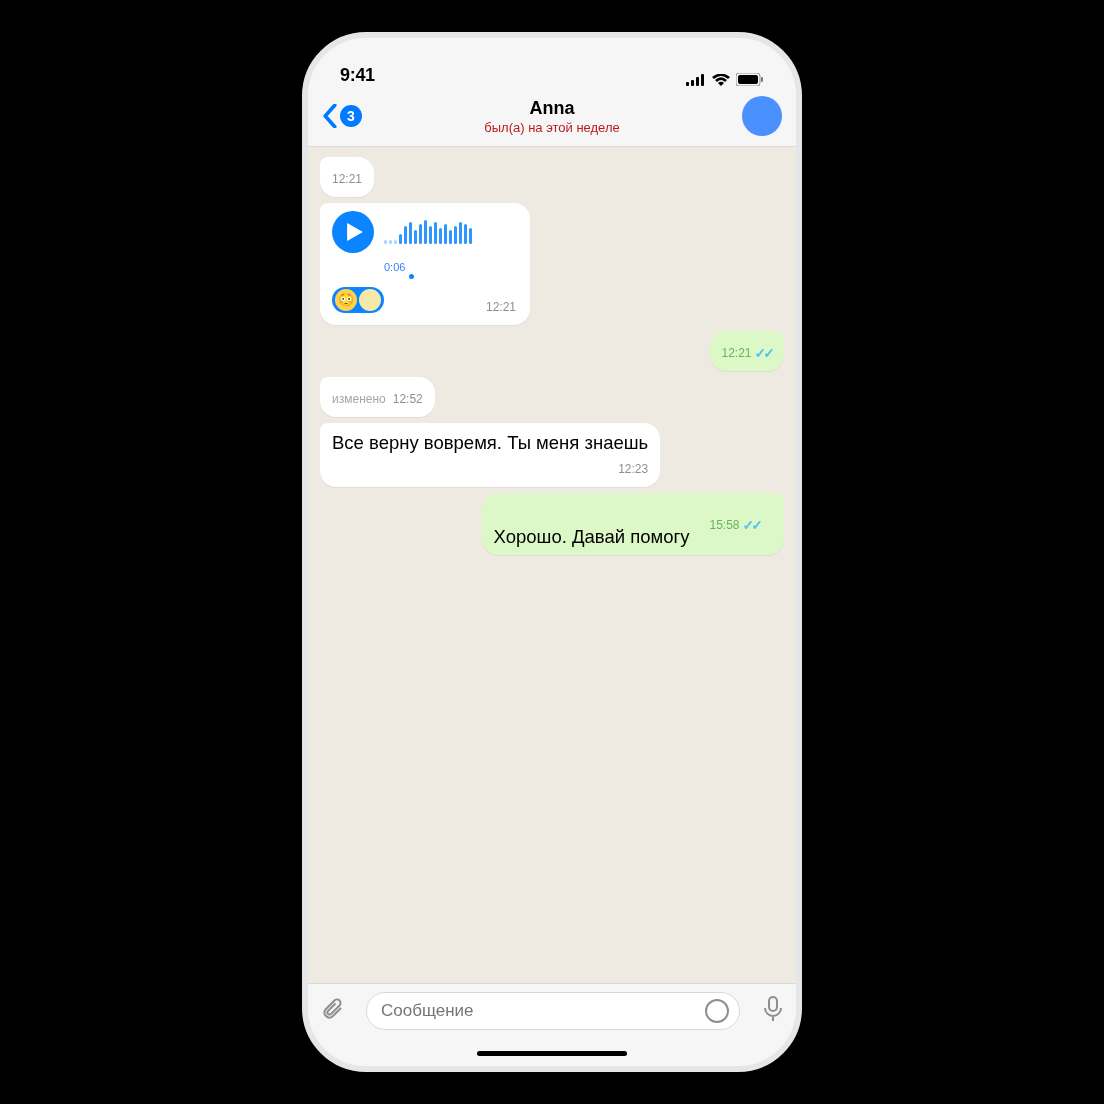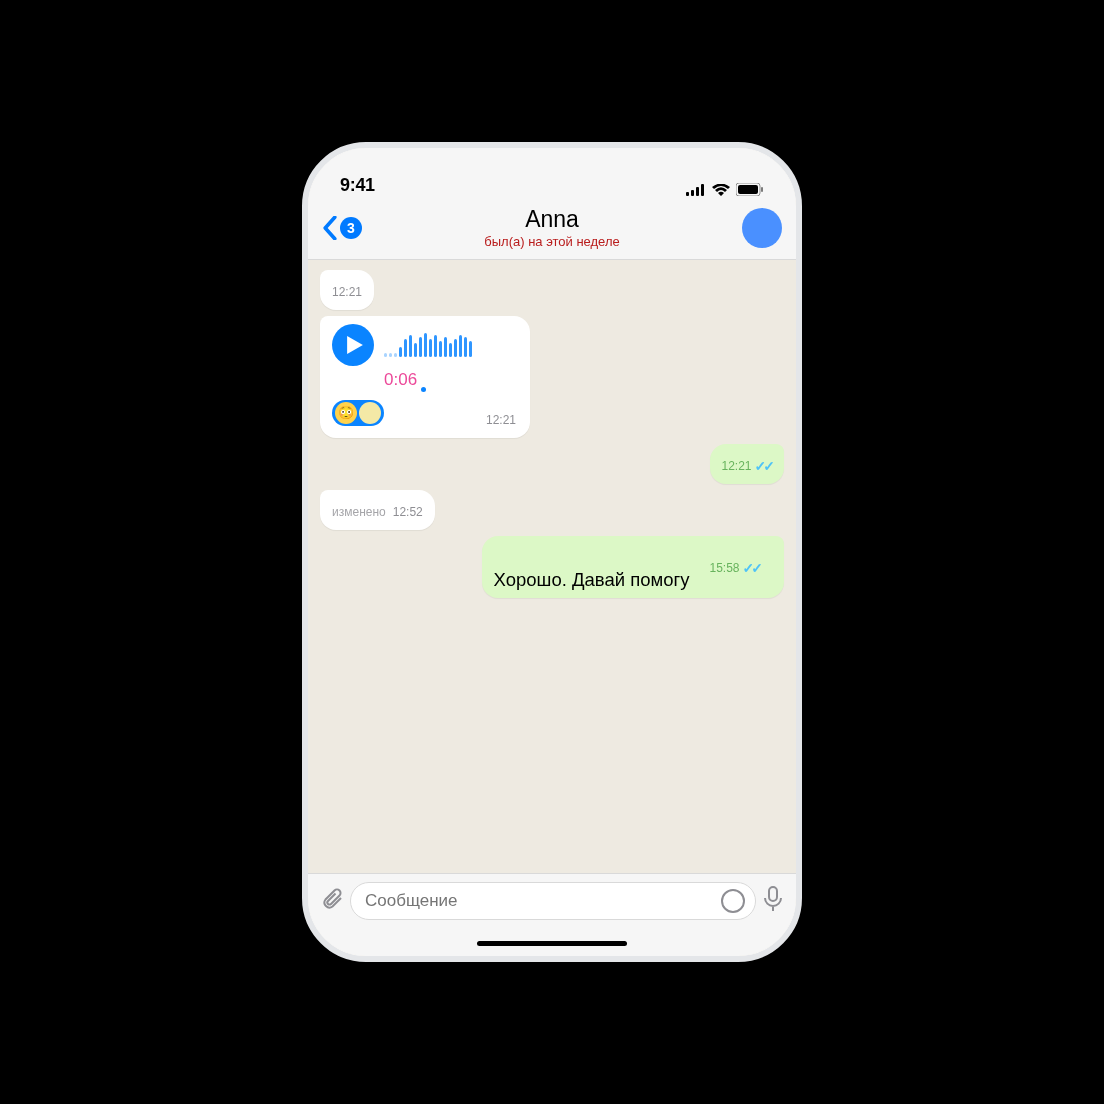--- a/index.html
+++ b/index.html
@@ -7,21 +7,21 @@
     background: #000;
     width: 1104px;
     height: 1104px;
     display: flex;
     align-items: center;
     justify-content: center;
     font-family: -apple-system, "SF Pro Text", "Helvetica Neue", Arial, sans-serif;
   }
   .phone {
     width: 500px;
-    height: 820px;
+    height: 1040px;
     background: #fff;
     border: 6px solid #e4e6e9;
     border-radius: 64px;
     overflow: hidden;
     position: relative;
     box-shadow: 0 4px 20px rgba(0,0,0,0.3);
   }
   .screen {
     width: 100%;
     height: 100%;
@@ -54,21 +54,21 @@
   }
   .back { display: flex; align-items: center; gap: 2px; color: #007aff; }
   .back svg { width: 16px; height: 24px; }
   .unread {
     background: #007aff; color: #fff; font-size: 14px; font-weight: 600;
     min-width: 22px; height: 22px; border-radius: 11px;
     display: inline-flex; align-items: center; justify-content: center;
     padding: 0 6px;
   }
   .titlewrap { text-align: center; }
-  .chat-name { font-size: 23px; font-weight: 400; color: #000; }
+  .chat-name { font-size: 18px; font-weight: 700; color: #000; }
   .chat-sub { font-size: 13px; color: #b91c1c; margin-top: 1px; }
   .avatar {
     width: 40px; height: 40px; border-radius: 50%;
     background: #4a90ff; justify-self: end;
   }
   
   .messages {
     flex: 1;
     overflow: hidden;
     padding: 10px 12px 6px 12px;
@@ -109,37 +109,37 @@
   .voice-row { display: flex; align-items: center; gap: 10px; }
   .play {
     width: 42px; height: 42px; border-radius: 50%; background: #0a84ff;
     display: flex; align-items: center; justify-content: center;
     flex-shrink: 0;
   }
   .play svg { fill: #fff; width: 16px; height: 18px; margin-left: 3px; }
   .wave { display: flex; align-items: flex-end; gap: 2px; height: 24px; }
   .wave span { width: 3px; background: #0a84ff; border-radius: 2px; opacity: 0.85; }
   .wave .dot { height: 4px; opacity: 0.35; }
-  .vtime { font-size: 17px; color: #ec4899; margin-left: 52px; margin-top: -2px; display:flex; align-items:flex-end; gap:4px;}
+  .vtime { font-size: 11px; color: #3b82f6; margin-left: 52px; margin-top: -2px; display:flex; align-items:flex-end; gap:4px;}
   .vdot { width:5px; height:5px; border-radius:50%; background:#0a84ff; display:inline-block; }
   .reactions {
     display: inline-flex; align-items: center;
     background: #0a84ff; border-radius: 14px; padding: 2px 3px;
     width: fit-content; margin-top: 4px;
   }
   .react { width: 22px; height: 22px; border-radius: 50%; display:inline-flex; align-items:center; justify-content:center; font-size:13px; }
   .react.r1 { background: #ffd24c; }
   .react.r2 { background: #f4e9a6; margin-left: 2px; }
   .voice-meta { text-align:right; font-size:12px; color:#8e8e93; margin-top:-22px; padding-right:2px; }
   
   .composer {
     background: #f6f6f6;
     border-top: 1px solid #d9d9d9;
     padding: 8px 12px 10px 12px;
-    display: flex; align-items: center; gap: 6px;
+    display: flex; align-items: center; gap: 22px;
   }
   .attach, .mic { color: #8e8e93; }
   .inputwrap {
     flex: 1; background: #fff; border: 1px solid #d9d9d9;
     border-radius: 20px; height: 38px; display: flex; align-items: center;
     padding: 0 10px 0 14px; gap: 8px;
   }
   .msginput {
     flex: 1; border: none; outline: none; font-size: 17px; color: #8e8e93;
     background: transparent;
@@ -245,20 +245,26 @@
           </div>
       </div>
 
       <div class="bubble in">
         <div class="meta">
             <span class="edited">изменено</span>
             <span>12:52</span>
           </div>
       </div>
 
+      <div class="bubble in">
+        <div>Все верну вовремя. Ты меня знаешь</div>
+        <div class="meta">
+            <span>12:23</span>
+          </div>
+      </div>
 
       <div class="bubble out" style="display:flex; align-items:flex-end; gap:8px;">
         <div>Хорошо. Давай помогу</div>
         <div class="meta" style="margin:12px; align-self:flex-end;">
             <span>15:58</span>
             <span class="ticks">✓✓</span>
           </div>
       </div>
 
     </div>

